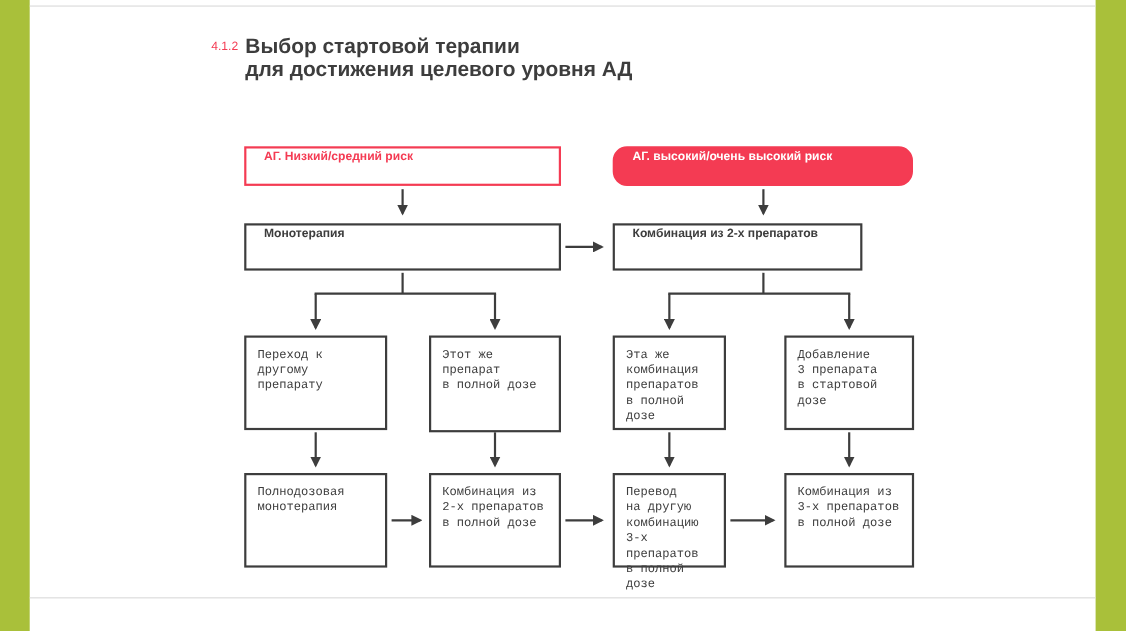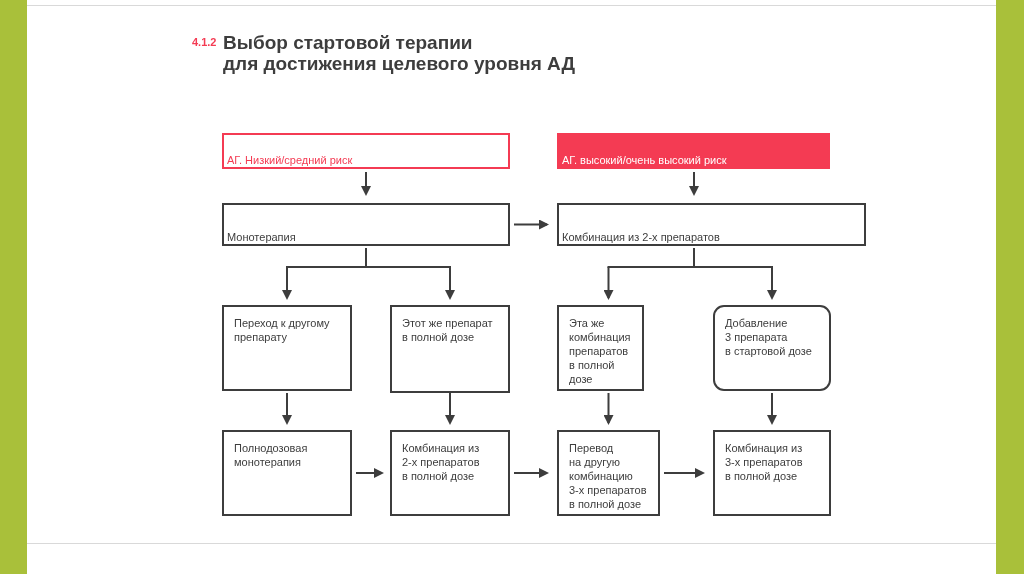--- a/index.html
+++ b/index.html
@@ -10,28 +10,28 @@
   }
   html,body{margin:0;padding:0;background:#fff;}
   body{font-family:"Liberation Sans","DejaVu Sans",sans-serif;}
   .stage{position:relative;width:1024px;height:574px;background:#fff;overflow:hidden;}
   .green-bar{position:absolute;top:0;height:100%;background:var(--accent-green);}
   .green-bar.left{left:0;width:27px;}
   .green-bar.right{right:0;width:28px;}
   .edge-line{position:absolute;left:27px;right:28px;height:1px;background:var(--line-gray);}
   .edge-line.top{top:5px;}
   .edge-line.bottom{top:543px;}
-  .section-number{position:absolute;left:192px;top:36px;font-size:11px;font-weight:700;color:var(--accent-red);}
+  .section-number{position:absolute;left:192px;top:36px;font-size:11px;font-weight:400;color:var(--accent-red);}
   .slide-title{position:absolute;left:223px;top:32px;font-size:19px;line-height:21px;font-weight:700;color:var(--ink);white-space:pre-line;}
   .box{position:absolute;box-sizing:border-box;border:2px solid var(--ink);background:#fff;color:var(--ink);font-size:11px;line-height:14px;}
   .box .label{white-space:pre-line;}
-  .center-v{display:flex;align-items:flex-end;padding:0 3px;}
-  .top-align{padding:9px 10px;}
+  .center-v{display:flex;align-items:flex-start;padding:0 16px;font-weight:bold;}
+  .top-align{padding:9px 10px;font-family:Liberation Mono, monospace;}
   .risk-outline{border-color:var(--accent-red);color:var(--accent-red);}
-  .risk-filled{border-color:var(--accent-red);background:var(--accent-red);color:#fff;}
+  .risk-filled{border-color:var(--accent-red);background:var(--accent-red);color:#fff;border-radius:13px;}
   .connectors{position:absolute;left:0;top:0;width:1024px;height:574px;pointer-events:none;}
 </style>
 </head>
 <body>
 
 <div class="stage">
 
   <div class="green-bar left"></div>
   <div class="green-bar right"></div>
   <div class="edge-line top"></div>
@@ -44,39 +44,39 @@
   <div class="box center-v risk-outline" style="left:222px;top:133px;width:288px;height:36px;">
     <span class="label">АГ. Низкий/средний риск</span>
   </div>
   <div class="box center-v risk-filled" style="left:557px;top:133px;width:273px;height:36px;">
     <span class="label">АГ. высокий/очень высокий риск</span>
   </div>
 
   <div class="box center-v" style="left:222px;top:203px;width:288px;height:43px;">
     <span class="label">Монотерапия</span>
   </div>
-  <div class="box center-v" style="left:557px;top:203px;width:309px;height:43px;">
+  <div class="box center-v" style="left:557px;top:203px;width:227px;height:43px;">
     <span class="label">Комбинация из 2-х препаратов</span>
   </div>
 
   <div class="box top-align" style="left:222px;top:305px;width:130px;height:86px;">
     <span class="label">Переход к другому
 препарату</span>
   </div>
   <div class="box top-align" style="left:390px;top:305px;width:120px;height:88px;">
     <span class="label">Этот же препарат
 в полной дозе</span>
   </div>
-  <div class="box top-align" style="left:557px;top:305px;width:87px;height:86px;">
+  <div class="box top-align" style="left:557px;top:305px;width:103px;height:86px;">
     <span class="label">Эта же
 комбинация
 препаратов
 в полной дозе</span>
   </div>
-  <div class="box top-align" style="left:713px;top:305px;width:118px;height:86px;border-radius:11px;">
+  <div class="box top-align" style="left:713px;top:305px;width:118px;height:86px;">
     <span class="label">Добавление
 3 препарата
 в стартовой дозе</span>
   </div>
 
   <div class="box top-align" style="left:222px;top:430px;width:130px;height:86px;">
     <span class="label">Полнодозовая
 монотерапия</span>
   </div>
   <div class="box top-align" style="left:390px;top:430px;width:120px;height:86px;">

